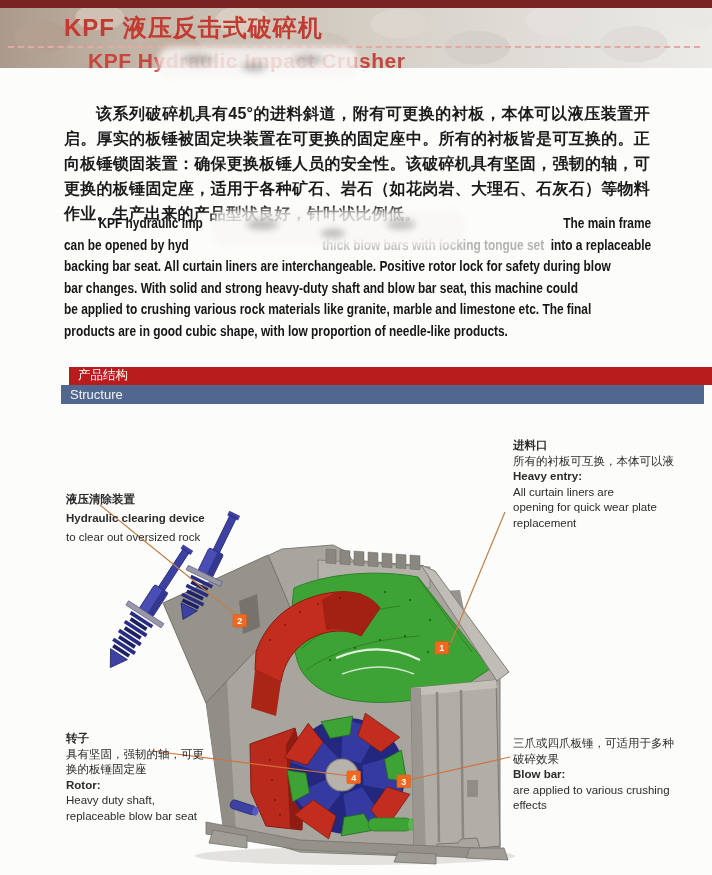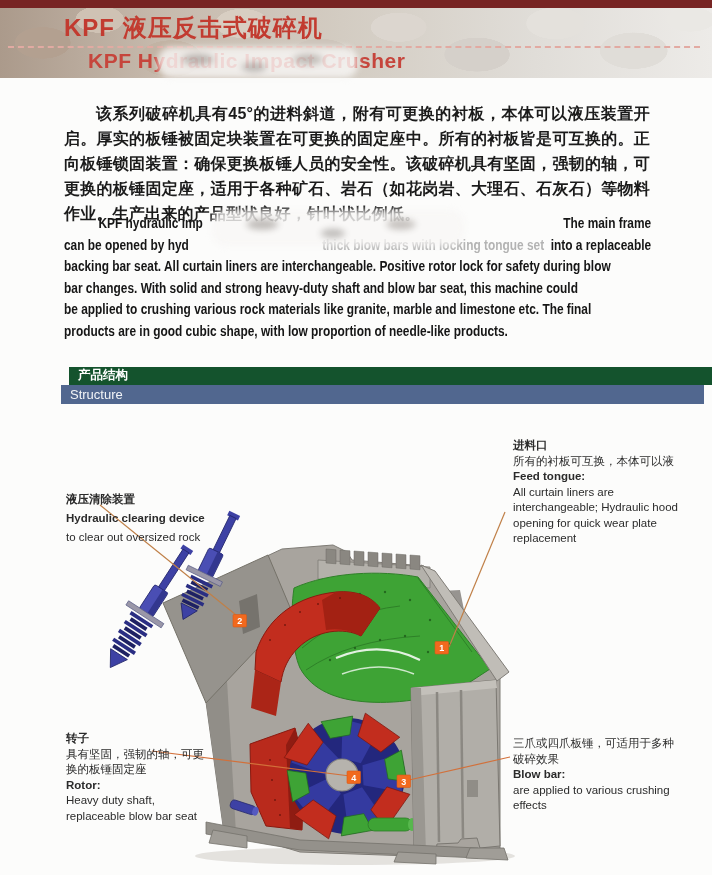--- a/index.html
+++ b/index.html
@@ -3,21 +3,21 @@
 <meta charset="utf-8">
 <style>
   html,body{margin:0;padding:0;}
   body{
     width:712px;height:875px;position:relative;overflow:hidden;
     background:#fcfcfb;
     font-family:"Liberation Sans","DejaVu Sans",sans-serif;
     -webkit-font-smoothing:antialiased;
   }
   
-  .hdr{position:absolute;left:0;top:0;width:712px;height:78px;
+  .hdr{position:absolute;left:0;top:0;width:712px;height:68px;
     background:
       radial-gradient(ellipse 46px 26px at 6% 55%, #b3a090 0 60%, transparent 61%),
       radial-gradient(ellipse 40px 22px at 14% 25%, #cfc2b4 0 60%, transparent 61%),
       radial-gradient(ellipse 52px 30px at 24% 75%, #c2b3a4 0 60%, transparent 61%),
       radial-gradient(ellipse 44px 24px at 34% 30%, #d8cec2 0 60%, transparent 61%),
       radial-gradient(ellipse 50px 26px at 45% 70%, #cdc4ba 0 60%, transparent 61%),
       radial-gradient(ellipse 46px 24px at 56% 35%, #dcd6cf 0 60%, transparent 61%),
       radial-gradient(ellipse 54px 28px at 67% 70%, #d5d0ca 0 60%, transparent 61%),
       radial-gradient(ellipse 48px 26px at 78% 30%, #e4e1dc 0 60%, transparent 61%),
       radial-gradient(ellipse 56px 30px at 89% 65%, #e0ddd8 0 60%, transparent 61%),
@@ -40,22 +40,22 @@
   .zh-para{position:absolute;left:64px;top:101px;width:586px;
     font-size:16px;line-height:25px;font-weight:600;color:#1b1b1b;
     text-align:justify;text-indent:2em;letter-spacing:.2px;}
   .en-para{position:absolute;left:64px;top:213px;width:588px;}
   .en-line{width:716px;transform:scaleX(.82);transform-origin:0 0;
     font-size:14.5px;line-height:21.5px;font-weight:600;color:#161616;white-space:nowrap;display:flex;}
   .en-line .sp{flex:1;}
   .en-line.l1{padding-left:42px;width:674px;}
   .ghost{opacity:.45;color:#5b5b5b;filter:blur(.5px);margin:0 8px;}
   
-  .bar-green{position:absolute;left:69px;top:367px;width:643px;height:17.5px;background:#14532d;
-    color:#fff;font-size:12.5px;font-weight:bold;line-height:17.5px;padding-left:9px;box-sizing:border-box;}
+  .bar-green{position:absolute;left:69px;top:367px;width:643px;height:17.5px;background:#b91c1c;
+    color:#fff;font-size:12.5px;font-weight:normal;line-height:17.5px;padding-left:9px;box-sizing:border-box;}
   .bar-blue{position:absolute;left:61px;top:384.5px;width:643px;height:19.5px;background:#51678f;
     color:#f2f4f7;font-size:13px;line-height:19.5px;padding-left:9px;box-sizing:border-box;}
   
   .lbl{position:absolute;color:#2b2b2b;font-size:11.5px;line-height:15.5px;}
   .lbl div{white-space:nowrap;}
   .lbl .b{font-weight:bold;}
   .lbl-clearing{left:66px;top:448px;line-height:19px;margin-top:42px;}
   .lbl-feed{left:513px;top:438px;}
   .lbl-rotor{left:66px;top:731px;}
   .lbl-blowbar{left:513px;top:736px;}
@@ -278,23 +278,22 @@
 
 <div class="lbl lbl-clearing">
   <div class="b">液压清除装置</div>
   <div class="b">Hydraulic clearing device</div>
   <div>to clear out oversized rock</div>
 </div>
 
 <div class="lbl lbl-feed">
   <div class="b">进料口</div>
   <div>所有的衬板可互换，本体可以液</div>
-  <div class="b">Feed tongue:</div>
+  <div class="b">Heavy entry:</div>
   <div>All curtain liners are</div>
-  <div>interchangeable; Hydraulic hood</div>
   <div>opening for quick wear plate</div>
   <div>replacement</div>
 </div>
 
 <div class="lbl lbl-rotor">
   <div class="b">转子</div>
   <div>具有坚固，强韧的轴，可更</div>
   <div>换的板锤固定座</div>
   <div class="b">Rotor:</div>
   <div>Heavy duty shaft,</div>

